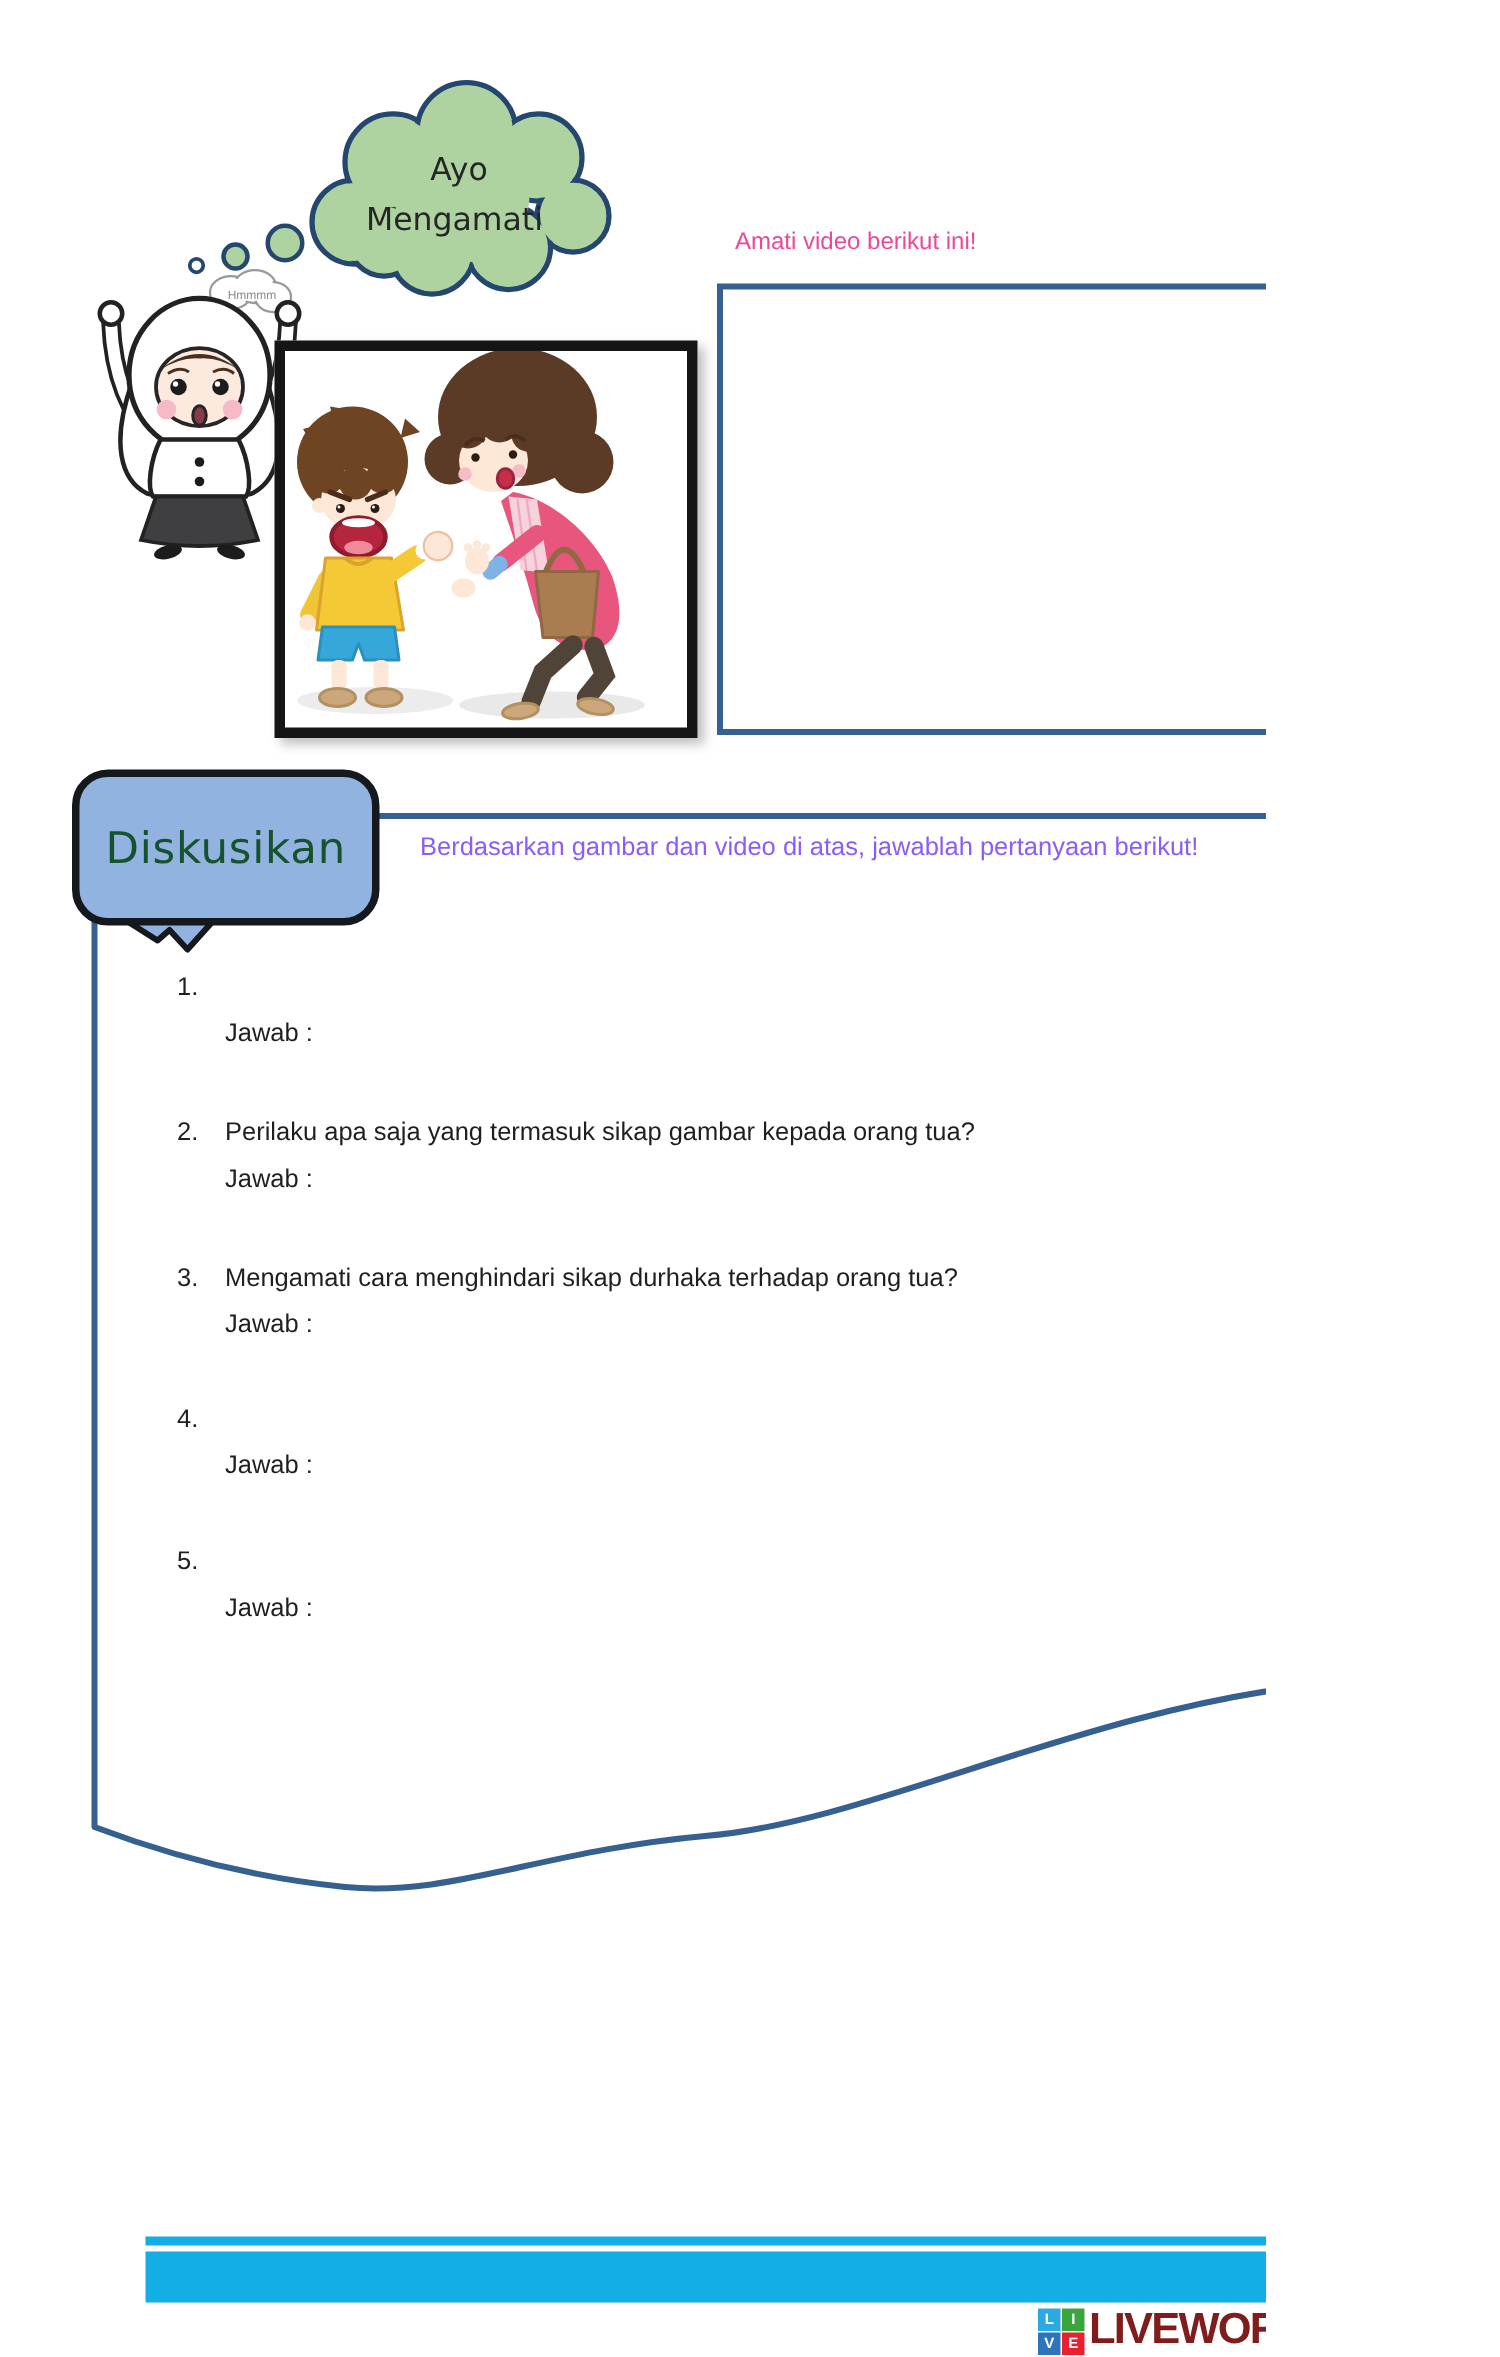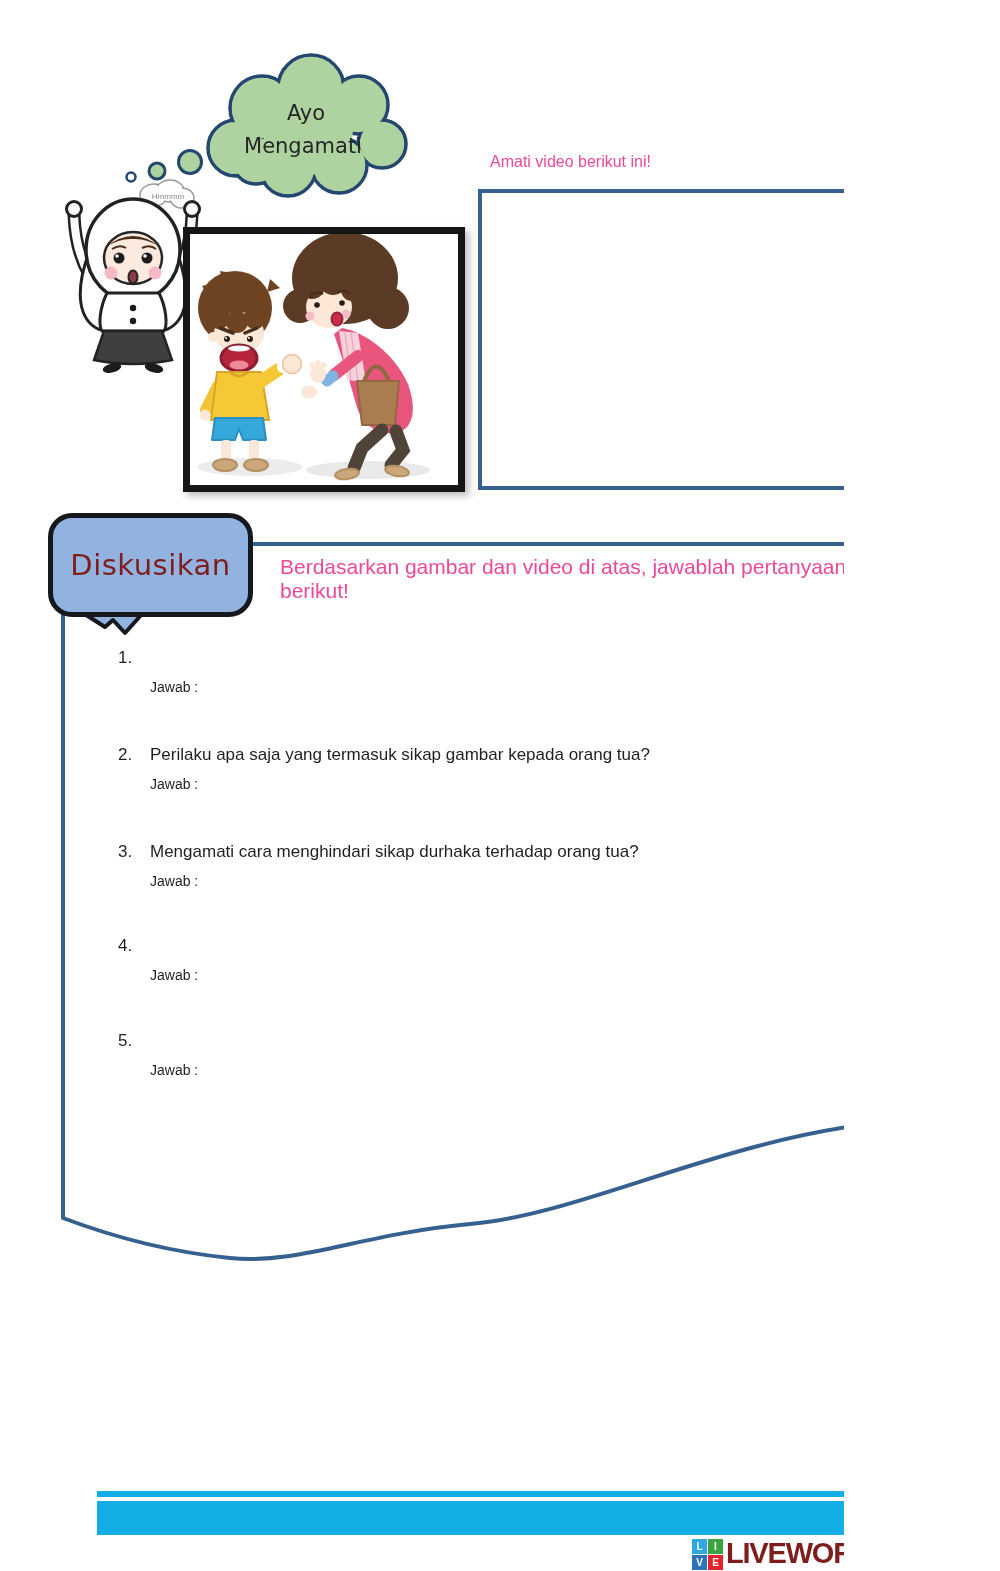--- a/index.html
+++ b/index.html
@@ -15,29 +15,29 @@
   .video-box{left:478px;top:189px;width:434px;height:293px;border:4px solid #35608f;background:#fff;}
 
   .frame{left:183px;top:227px;width:268px;height:251px;border:7px solid #151515;background:#fff;
          box-shadow:4px 4px 7px rgba(110,110,110,.45);}
   .frame svg{display:block;width:100%;height:100%;}
 
   
   .panel-svg{left:55px;top:535px;width:835px;height:740px;}
   .bubble{left:48px;top:513px;width:195px;height:94px;background:#92b2e0;border:5px solid #15181d;
           border-radius:24px;display:flex;align-items:center;justify-content:center;z-index:5;}
-  .bubble-label{font-family:"DejaVu Sans",sans-serif;font-size:29px;color:#7f1d1d;letter-spacing:.5px;}
+  .bubble-label{font-family:"DejaVu Sans",sans-serif;font-size:29px;color:#14532d;letter-spacing:.5px;}
   .bubble-tail{left:80px;top:611px;width:66px;height:32px;z-index:4;}
-  .instruction{left:280px;top:555px;width:580px;font-size:21px;color:#ec4899;z-index:2;}
+  .instruction{left:280px;top:555px;width:580px;font-size:17px;color:#8b5cf6;z-index:2;}
 
   .question{left:118px;right:110px;z-index:2;}
   .q-row{display:flex;}
   .q-num{width:32px;flex:none;font-size:17px;}
   .q-text{font-size:17px;line-height:20px;}
-  .q-answer{margin-left:32px;margin-top:11px;font-size:14px;}
+  .q-answer{margin-left:32px;margin-top:11px;font-size:17px;}
 
   
   .bar-thin{left:97px;top:1491px;width:804px;height:6px;background:#14aee6;}
   .bar-thick{left:97px;top:1501px;width:804px;height:34px;background:#14aee6;}
   .page-box{left:907px;top:1493px;width:48px;height:39px;background:#14aee6;
             display:flex;align-items:center;justify-content:center;}
   .page-num{font-size:22px;font-weight:bold;color:#1b3d6d;}
   .logo{left:692px;top:1536px;display:flex;align-items:flex-start;z-index:2;}
   .logo-grid{display:grid;grid-template-columns:15px 15px;grid-template-rows:15px 15px;gap:1px;margin-top:3px;}
   .tile{display:flex;align-items:center;justify-content:center;color:#fff;font-weight:bold;font-size:10px;line-height:1;}

